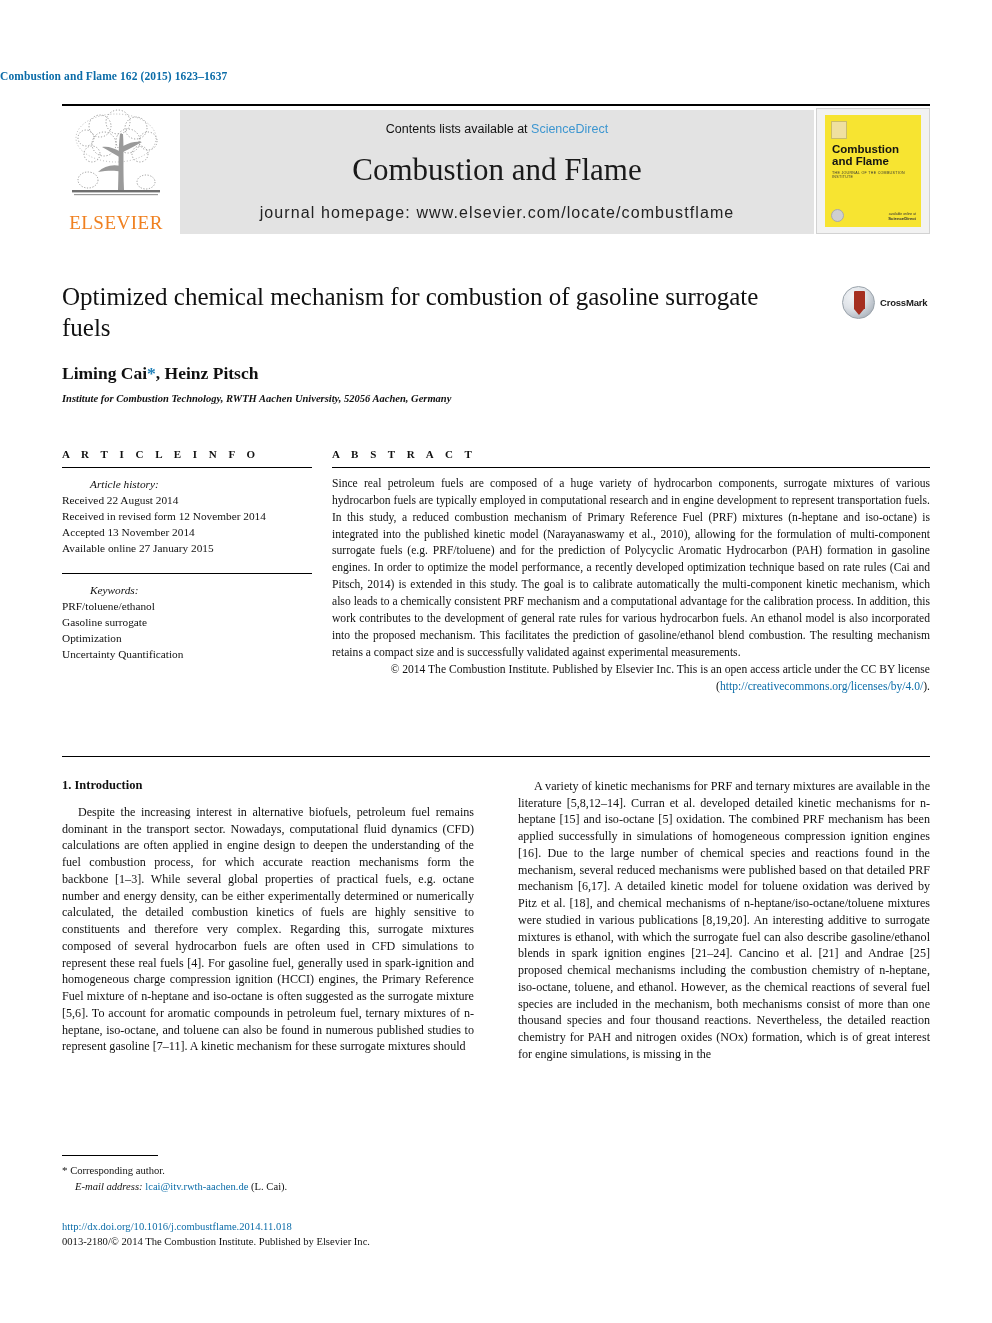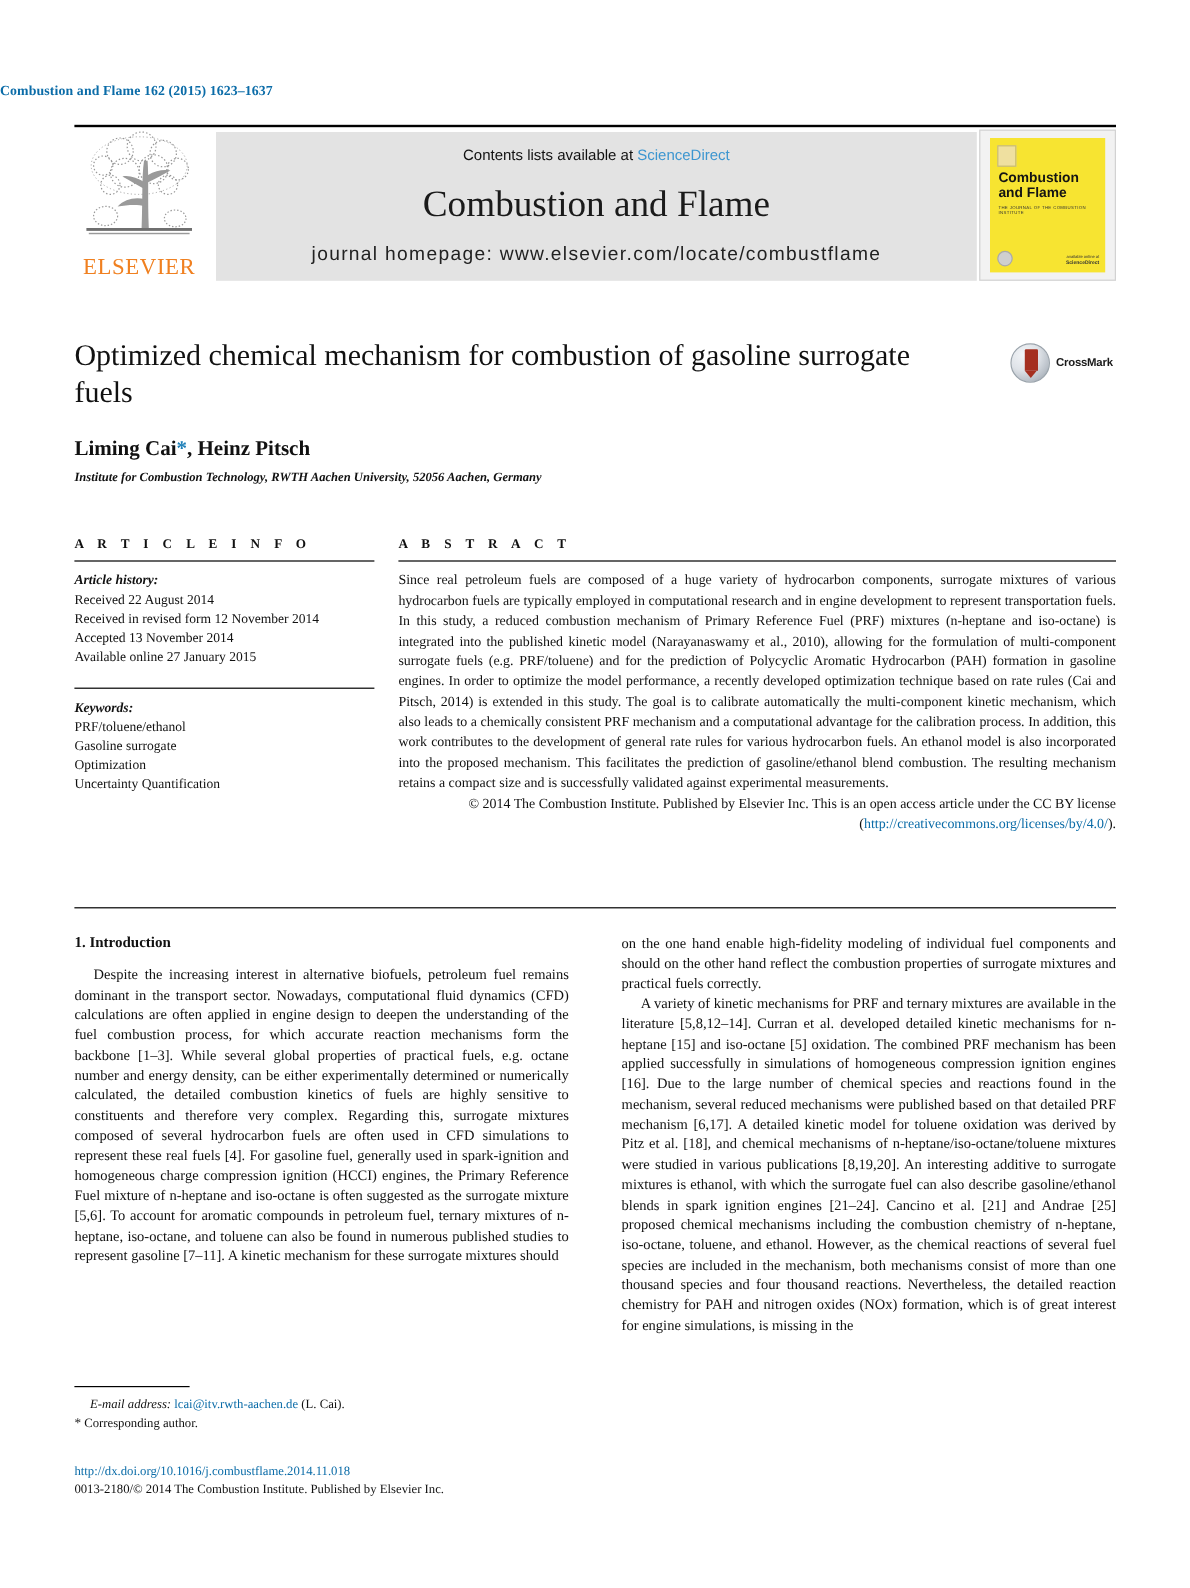--- a/index.html
+++ b/index.html
@@ -283,21 +283,22 @@
   .hr-thin.short { width: 250px; }
   .hr-thin.wide { width: 598px; }
   .info-group {
     font-family: "Liberation Serif", serif;
     font-size: 11.3px;
     line-height: 1.42;
     color: #111;
   }
   .info-group .gt {
     font-style: italic;
-    font-weight: bold;
+    font-weight: normal;
+    margin-left: 28px;
   }
   .info-group.second { margin-top: 0; }
   .abstract-text {
     font-family: "Liberation Serif", serif;
     font-size: 11.6px;
     line-height: 1.455;
     text-align: justify;
     color: #111;
   }
   .abstract-copy {
@@ -496,36 +497,35 @@
   </div>
 
   <div class="rule-after-abs"></div>
 
   <div class="body-cols">
     <div class="bcol left">
       <h2 class="h1">1. Introduction</h2>
       <p class="para">Despite the increasing interest in alternative biofuels, petroleum fuel remains dominant in the transport sector. Nowadays, computational fluid dynamics (CFD) calculations are often applied in engine design to deepen the understanding of the fuel combustion process, for which accurate reaction mechanisms form the backbone [1–3]. While several global properties of practical fuels, e.g. octane number and energy density, can be either experimentally determined or numerically calculated, the detailed combustion kinetics of fuels are highly sensitive to constituents and therefore very complex. Regarding this, surrogate mixtures composed of several hydrocarbon fuels are often used in CFD simulations to represent these real fuels [4]. For gasoline fuel, generally used in spark-ignition and homogeneous charge compression ignition (HCCI) engines, the Primary Reference Fuel mixture of n-heptane and iso-octane is often suggested as the surrogate mixture [5,6]. To account for aromatic compounds in petroleum fuel, ternary mixtures of n-heptane, iso-octane, and toluene can also be found in numerous published studies to represent gasoline [7–11]. A kinetic mechanism for these surrogate mixtures should</p>
     </div>
     <div class="bcol right">
-      <p class="para cont">on the one hand enable high-fidelity modeling of individual fuel components and should on the other hand reflect the combustion properties of surrogate mixtures and practical fuels correctly.</p>
       <p class="para">A variety of kinetic mechanisms for PRF and ternary mixtures are available in the literature [5,8,12–14]. Curran et al. developed detailed kinetic mechanisms for n-heptane [15] and iso-octane [5] oxidation. The combined PRF mechanism has been applied successfully in simulations of homogeneous compression ignition engines [16]. Due to the large number of chemical species and reactions found in the mechanism, several reduced mechanisms were published based on that detailed PRF mechanism [6,17]. A detailed kinetic model for toluene oxidation was derived by Pitz et al. [18], and chemical mechanisms of n-heptane/iso-octane/toluene mixtures were studied in various publications [8,19,20]. An interesting additive to surrogate mixtures is ethanol, with which the surrogate fuel can also describe gasoline/ethanol blends in spark ignition engines [21–24]. Cancino et al. [21] and Andrae [25] proposed chemical mechanisms including the combustion chemistry of n-heptane, iso-octane, toluene, and ethanol. However, as the chemical reactions of several fuel species are included in the mechanism, both mechanisms consist of more than one thousand species and four thousand reactions. Nevertheless, the detailed reaction chemistry for PAH and nitrogen oxides (NOx) formation, which is of great interest for engine simulations, is missing in the</p>
     </div>
   </div>
 
   <div class="footnote-block">
     <div class="fn-rule"></div>
+    <div class="fn-line">
+      <span class="star">*</span>
+      <span>Corresponding author.</span>
+    </div>
     <div class="fn-line fn-indent">
       <span class="fn-em">E-mail address:</span>
       <span class="ln">lcai@itv.rwth-aachen.de</span>
       <span>(L. Cai).</span>
     </div>
-    <div class="fn-line">
-      <span class="star">*</span>
-      <span>Corresponding author.</span>
-    </div>
   </div>
 
   <div class="colophon">
     <div class="doi">http://dx.doi.org/10.1016/j.combustflame.2014.11.018</div>
     <div>0013-2180/© 2014 The Combustion Institute. Published by Elsevier Inc.</div>
   </div>
 
 </div>
 
 </body></html>

